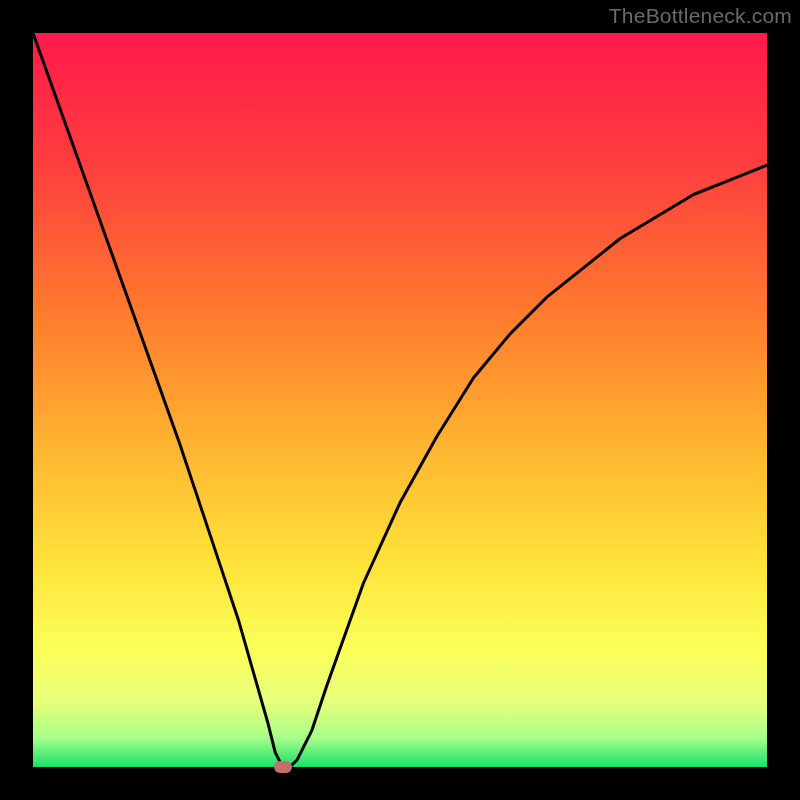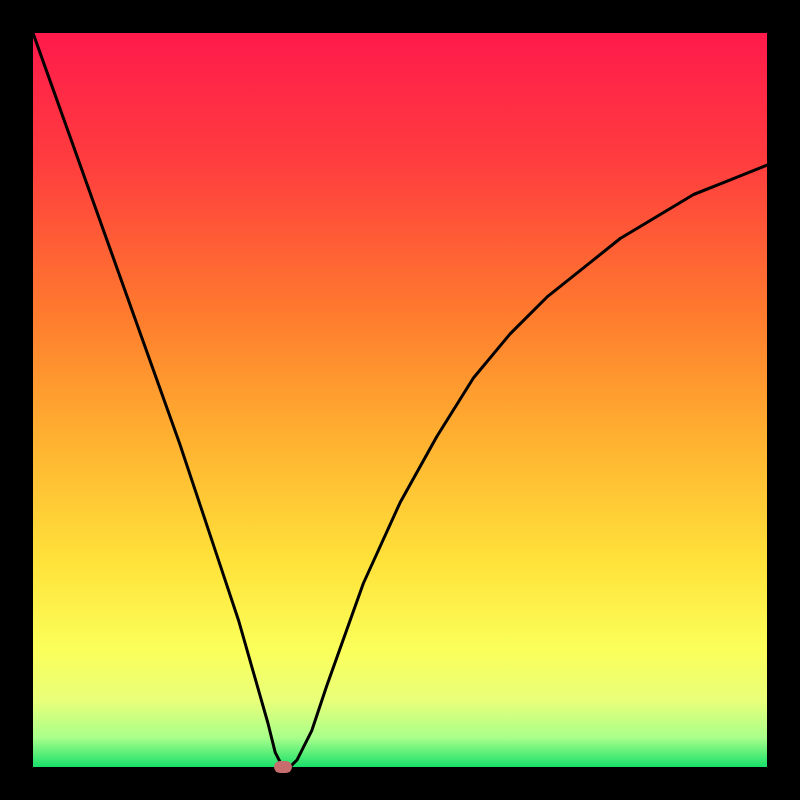--- a/index.html
+++ b/index.html
@@ -50,20 +50,21 @@
     right: 8px;
     color: #6a6a6a;
     font-size: 21px;
     letter-spacing: 0.2px;
   }
 </style>
 </head>
 <body>
 
 <div class="frame">
+  <div class="watermark">TheBottleneck.com</div>
   <div class="plot">
     <svg class="gradient" viewBox="0 0 734 734" preserveAspectRatio="none">
       <defs>
         <linearGradient id="bg" x1="0" y1="0" x2="0" y2="1">
             <stop offset="0%" stop-color="#ff1a4b"></stop>
             <stop offset="18%" stop-color="#ff3e3e"></stop>
             <stop offset="38%" stop-color="#ff7a2e"></stop>
             <stop offset="55%" stop-color="#ffb030"></stop>
             <stop offset="72%" stop-color="#ffe23a"></stop>
             <stop offset="84%" stop-color="#fbff5a"></stop>

